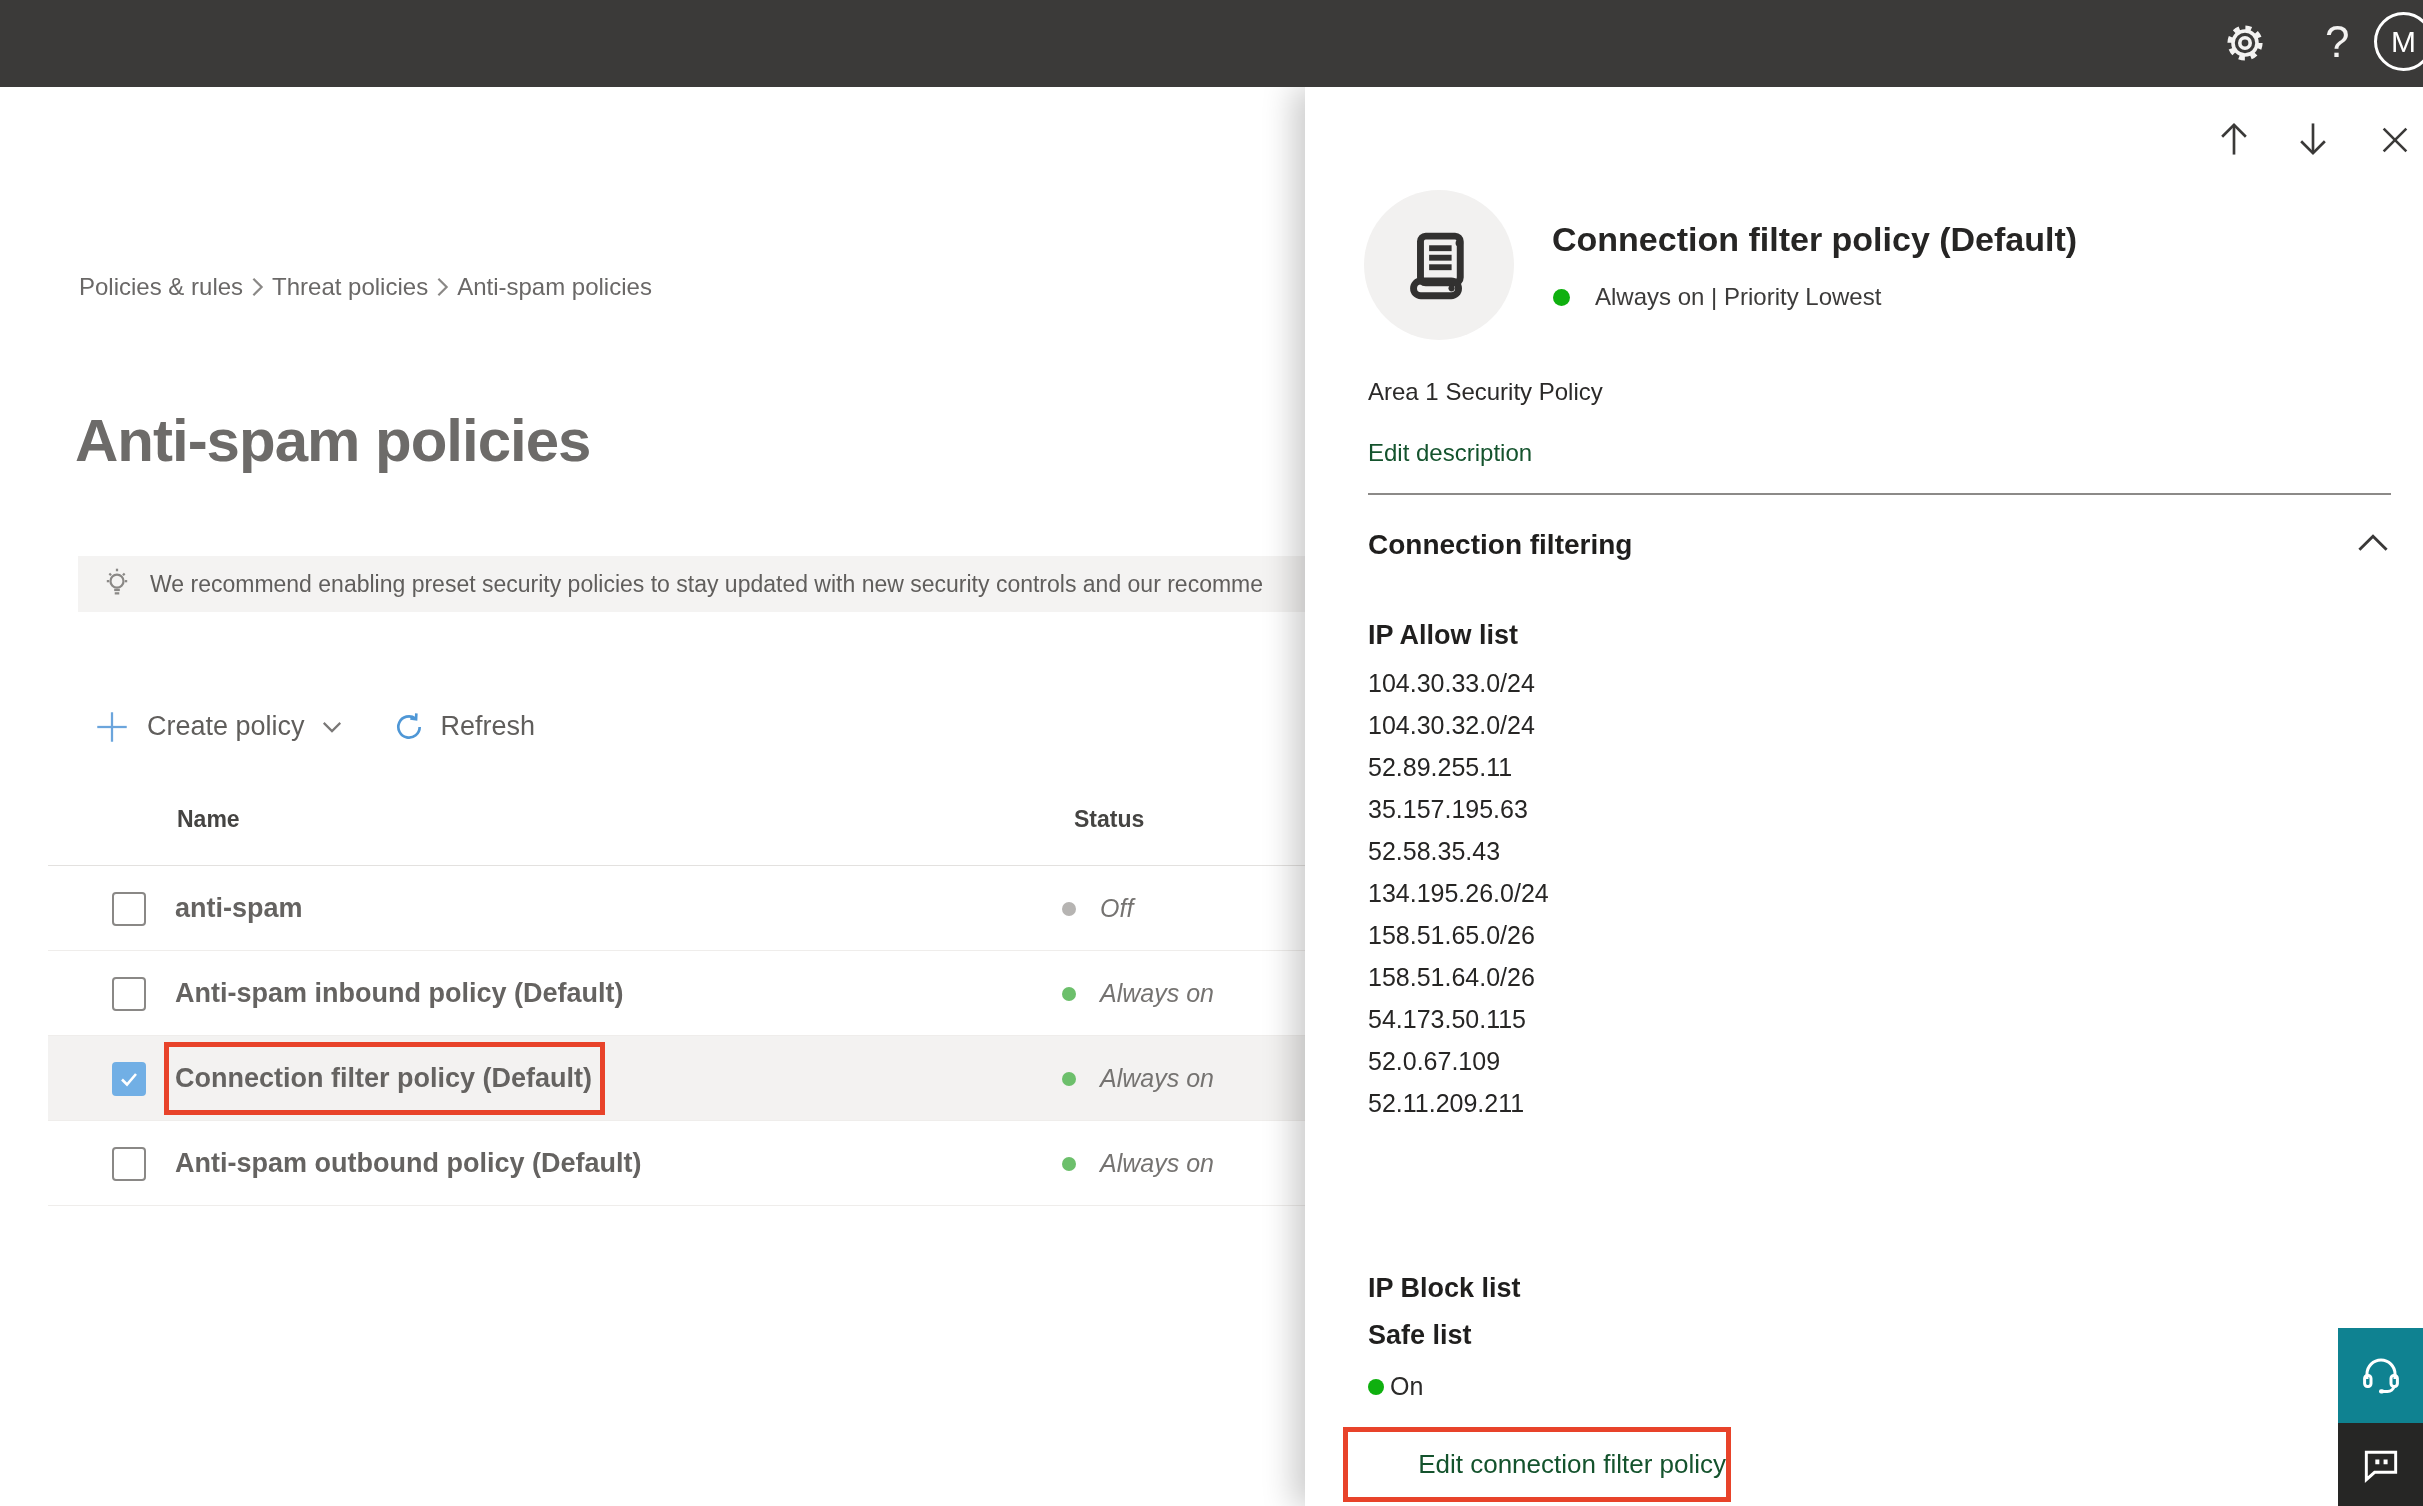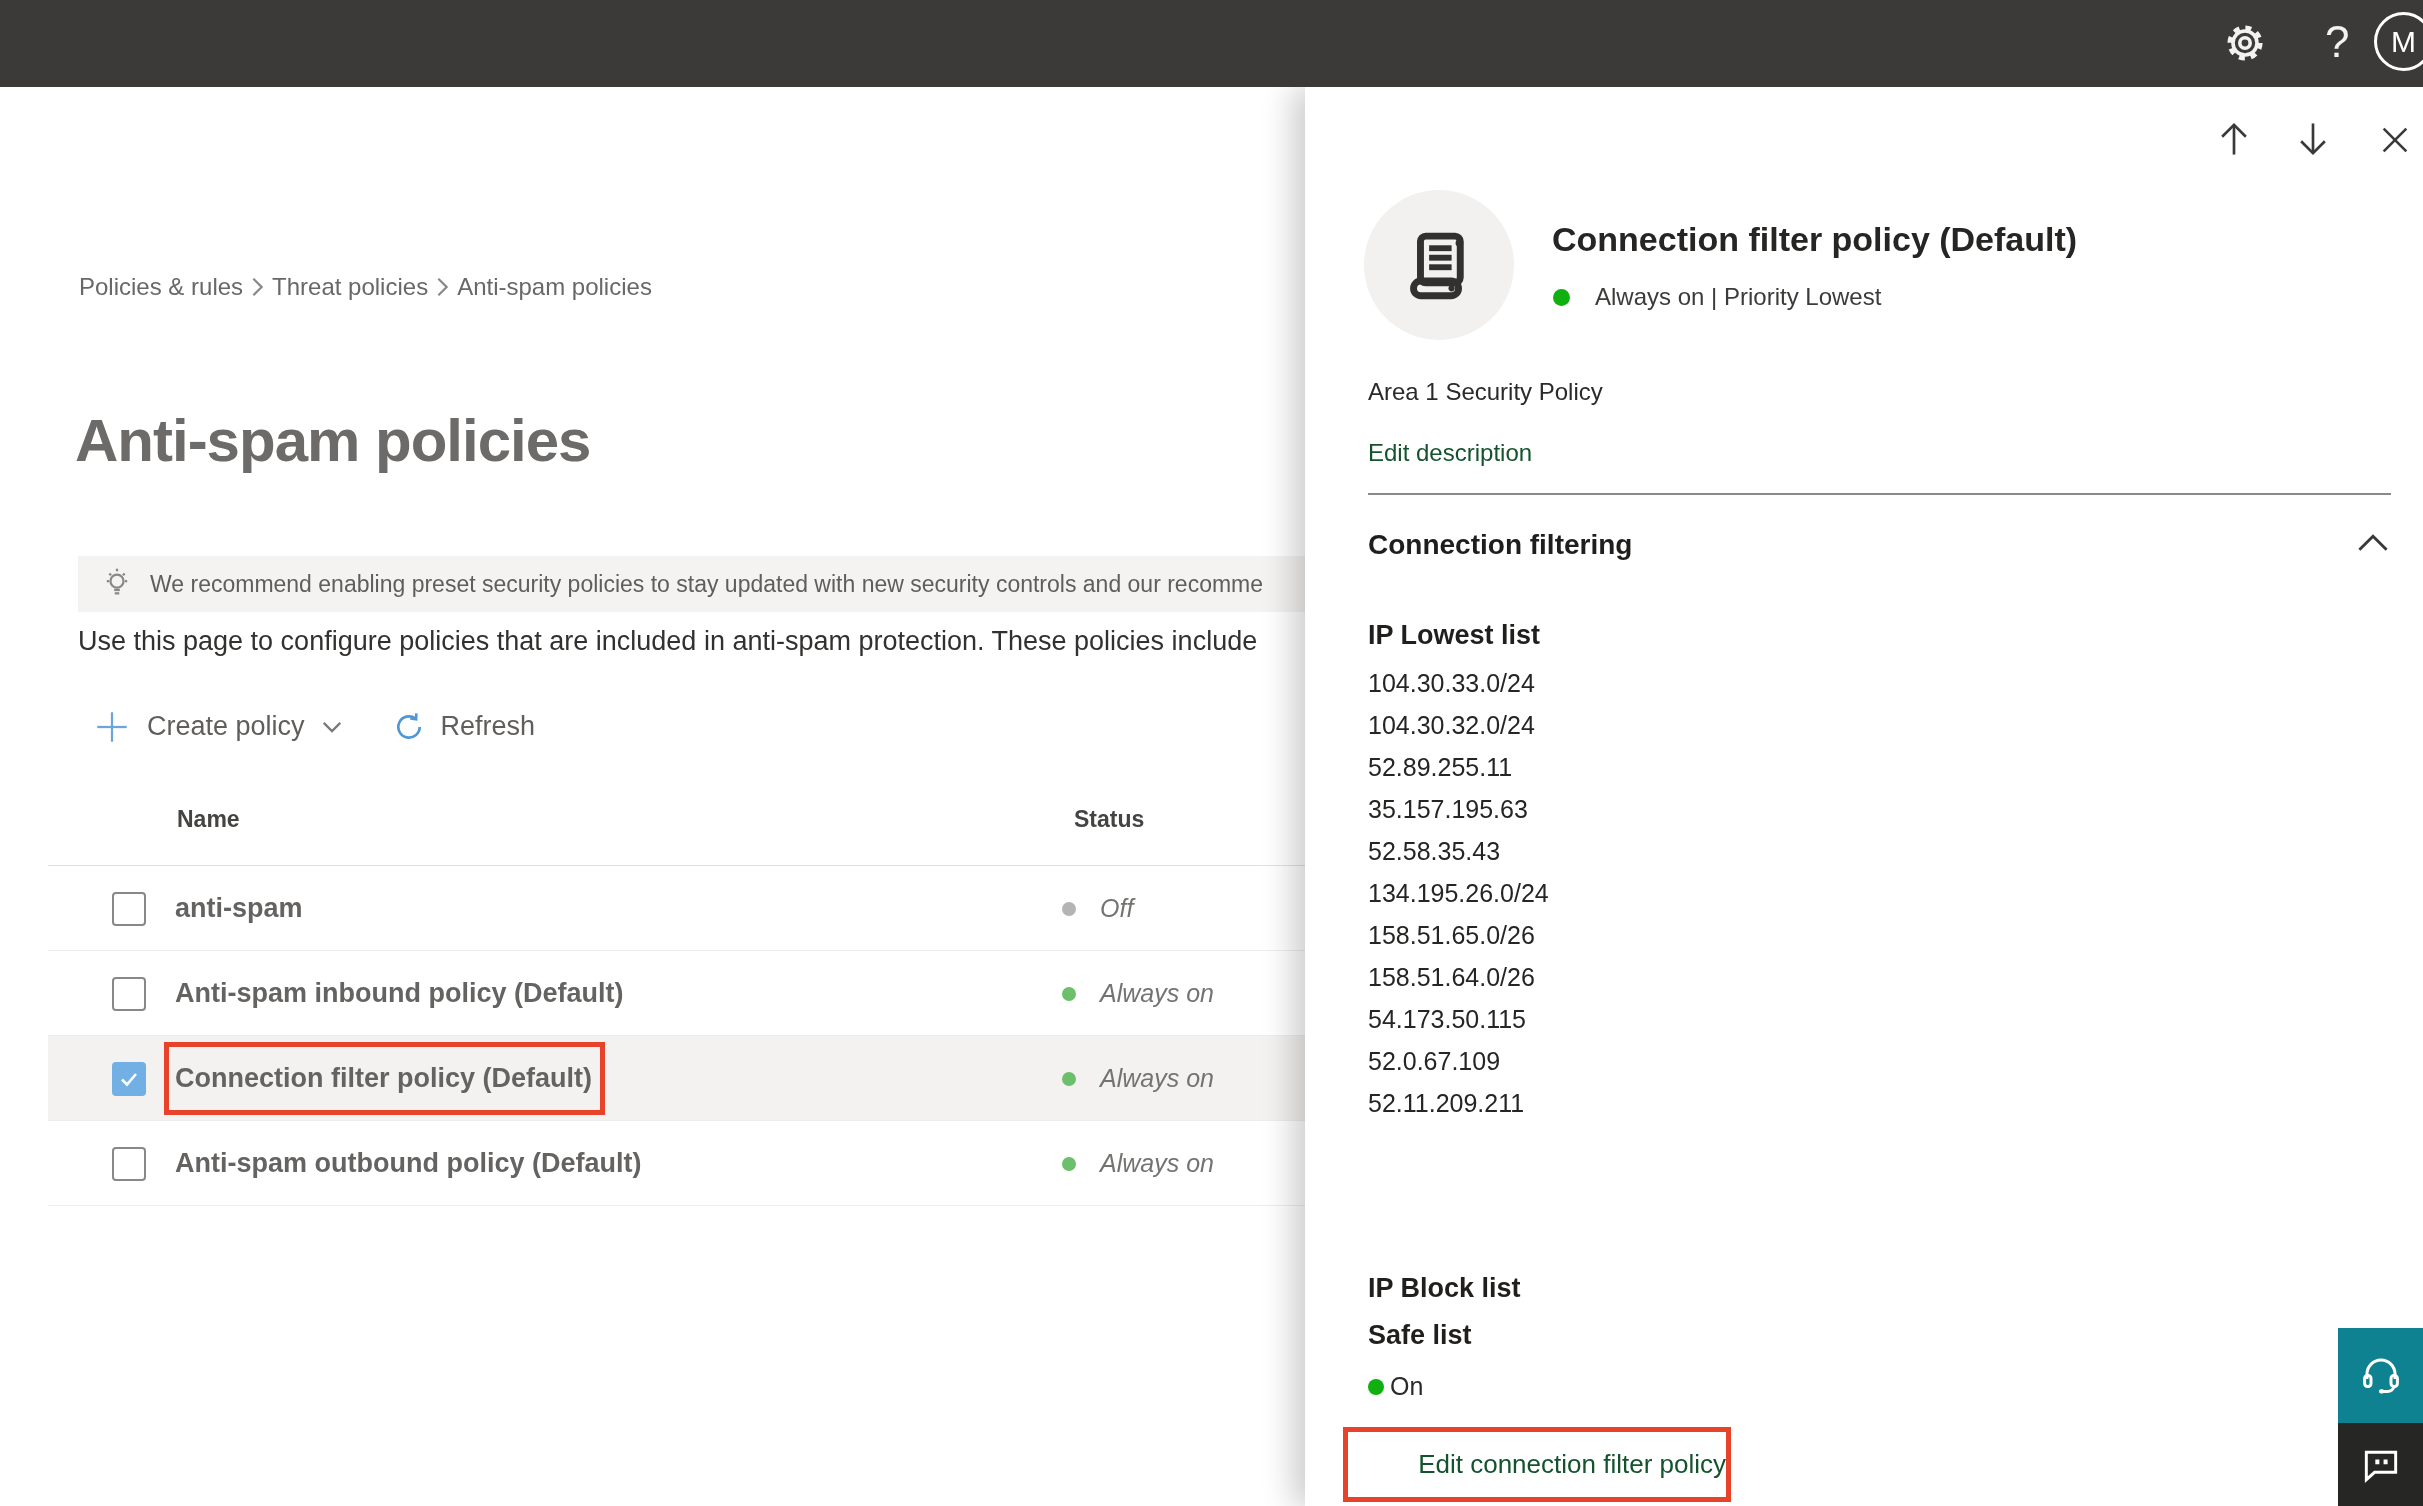--- a/index.html
+++ b/index.html
@@ -131,21 +131,20 @@
         <line x1="12" y1="2.2" x2="12" y2="4.0"></line>
         <line x1="4.8" y1="11" x2="6.4" y2="11"></line>
         <line x1="17.6" y1="11" x2="19.2" y2="11"></line>
         <line x1="6.6" y1="5.6" x2="7.8" y2="6.8"></line>
         <line x1="17.4" y1="5.6" x2="16.2" y2="6.8"></line>
       </svg>
     </span>
     <span>We recommend enabling preset security policies to stay updated with new security controls and our recomme</span>
   </div>
 
-  <div class="page-desc">Use this page to configure policies that are included in anti-spam protection. These policies include</div>
 
   <div class="toolbar">
     <div class="tb-btn">
       <span style="display:flex;">
         <svg width="34" height="34" viewBox="0 0 30 30" stroke="#6ba5dc" stroke-width="2">
             <line x1="15" y1="2" x2="15" y2="28"></line>
             <line x1="2" y1="15" x2="28" y2="15"></line>
           </svg>
       </span>
       <span class="lbl" style="margin-left:18px;">Create policy</span>
@@ -262,21 +261,21 @@
 
   <div class="p-divider"></div>
 
   <div class="p-section">Connection filtering</div>
   <span class="panel-nav-icon" style="left:1051px; top:444px;">
     <svg width="34" height="24" viewBox="0 0 20 12" fill="none" stroke="#3a3938" stroke-width="1.7">
         <polyline points="2,10 10,2 18,10"></polyline>
       </svg>
   </span>
 
-  <div class="p-h" style="top:533px;">IP Lowest list</div>
+  <div class="p-h" style="top:533px;">IP Allow list</div>
 
   <div class="ip-list">
     <div>104.30.33.0/24</div>
     <div>104.30.32.0/24</div>
     <div>52.89.255.11</div>
     <div>35.157.195.63</div>
     <div>52.58.35.43</div>
     <div>134.195.26.0/24</div>
     <div>158.51.65.0/26</div>
     <div>158.51.64.0/26</div>

